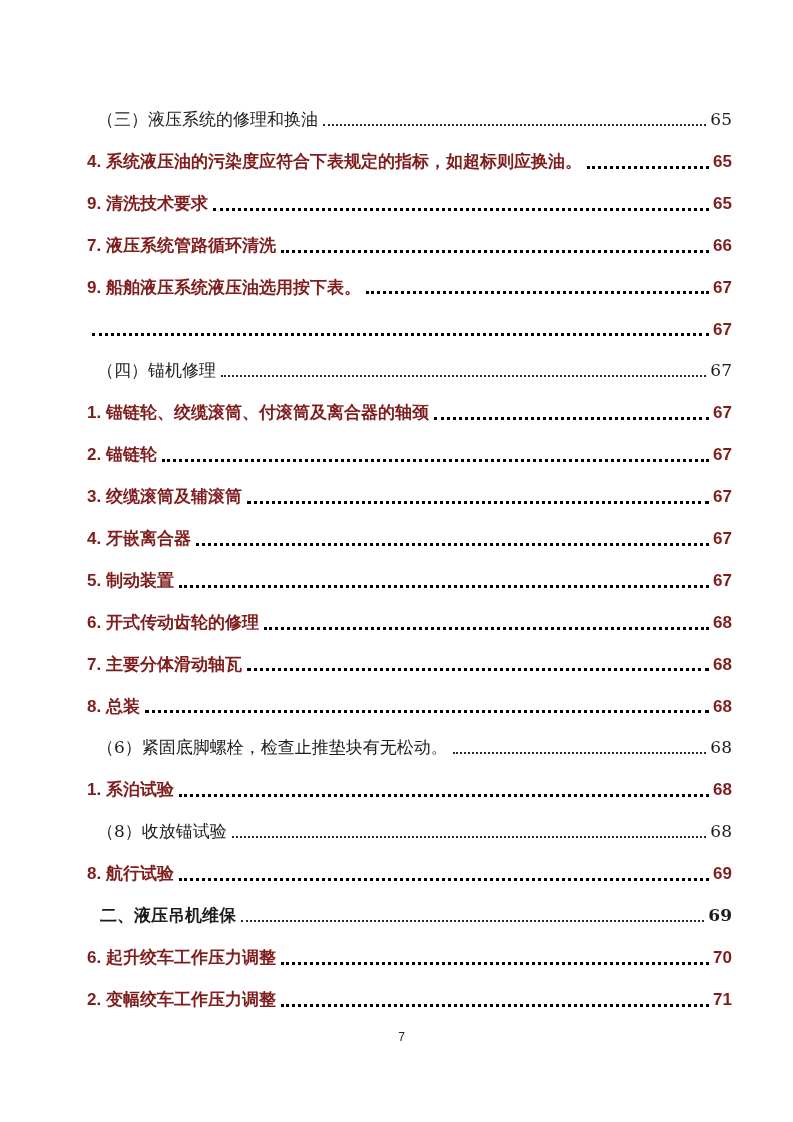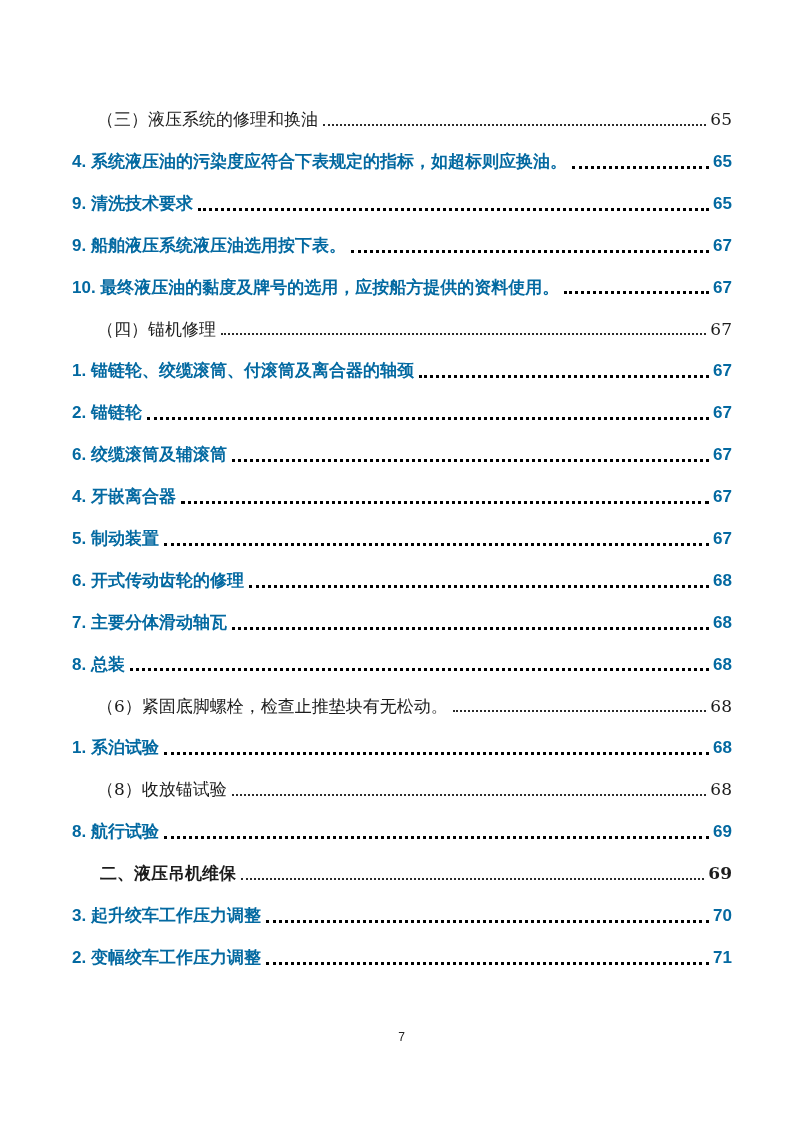--- a/index.html
+++ b/index.html
@@ -26,21 +26,22 @@
     display: flex;
     align-items: flex-end;
     box-sizing: border-box;
     padding-bottom: 12px;
     font-size: 17px;
     cursor: pointer;
   }
   .row.main {
     font-family: "Liberation Sans", sans-serif;
     font-weight: 700;
-    color: #0369a1;
+    color: #7f1d1d;
+    margin-left: 15px;
   }
   .row.sub {
     font-family: "DejaVu Serif", "Liberation Serif", serif;
     font-weight: 400;
     color: #1c1c1c;
     padding-left: 25px;
   }
   .row.sub2 {
     font-family: "DejaVu Serif", "Liberation Serif", serif;
     font-weight: 700;
@@ -90,46 +91,50 @@
     <span class="title">4. 系统液压油的污染度应符合下表规定的指标，如超标则应换油。</span>
     <span class="dots"></span>
     <span class="pagenum">65</span>
   </div>
       <div class="row main">
     <span class="title">9. 清洗技术要求</span>
     <span class="dots"></span>
     <span class="pagenum">65</span>
   </div>
       <div class="row main">
+    <span class="title">7. 液压系统管路循环清洗</span>
+    <span class="dots"></span>
+    <span class="pagenum">66</span>
+  </div>
+      <div class="row main">
     <span class="title">9. 船舶液压系统液压油选用按下表。</span>
     <span class="dots"></span>
     <span class="pagenum">67</span>
   </div>
       <div class="row main">
-    <span class="title">10. 最终液压油的黏度及牌号的选用，应按船方提供的资料使用。</span>
     <span class="dots"></span>
     <span class="pagenum">67</span>
   </div>
       <div class="row sub">
     <span class="title">（四）锚机修理</span>
     <span class="dots"></span>
     <span class="pagenum">67</span>
   </div>
       <div class="row main">
     <span class="title">1. 锚链轮、绞缆滚筒、付滚筒及离合器的轴颈</span>
     <span class="dots"></span>
     <span class="pagenum">67</span>
   </div>
       <div class="row main">
     <span class="title">2. 锚链轮</span>
     <span class="dots"></span>
     <span class="pagenum">67</span>
   </div>
       <div class="row main">
-    <span class="title">6. 绞缆滚筒及辅滚筒</span>
+    <span class="title">3. 绞缆滚筒及辅滚筒</span>
     <span class="dots"></span>
     <span class="pagenum">67</span>
   </div>
       <div class="row main">
     <span class="title">4. 牙嵌离合器</span>
     <span class="dots"></span>
     <span class="pagenum">67</span>
   </div>
       <div class="row main">
     <span class="title">5. 制动装置</span>
@@ -170,21 +175,21 @@
     <span class="title">8. 航行试验</span>
     <span class="dots"></span>
     <span class="pagenum">69</span>
   </div>
       <div class="row sub2">
     <span class="title">二、液压吊机维保</span>
     <span class="dots"></span>
     <span class="pagenum">69</span>
   </div>
       <div class="row main">
-    <span class="title">3. 起升绞车工作压力调整</span>
+    <span class="title">6. 起升绞车工作压力调整</span>
     <span class="dots"></span>
     <span class="pagenum">70</span>
   </div>
       <div class="row main">
     <span class="title">2. 变幅绞车工作压力调整</span>
     <span class="dots"></span>
     <span class="pagenum">71</span>
   </div>
     </div>
   <div class="footer">

